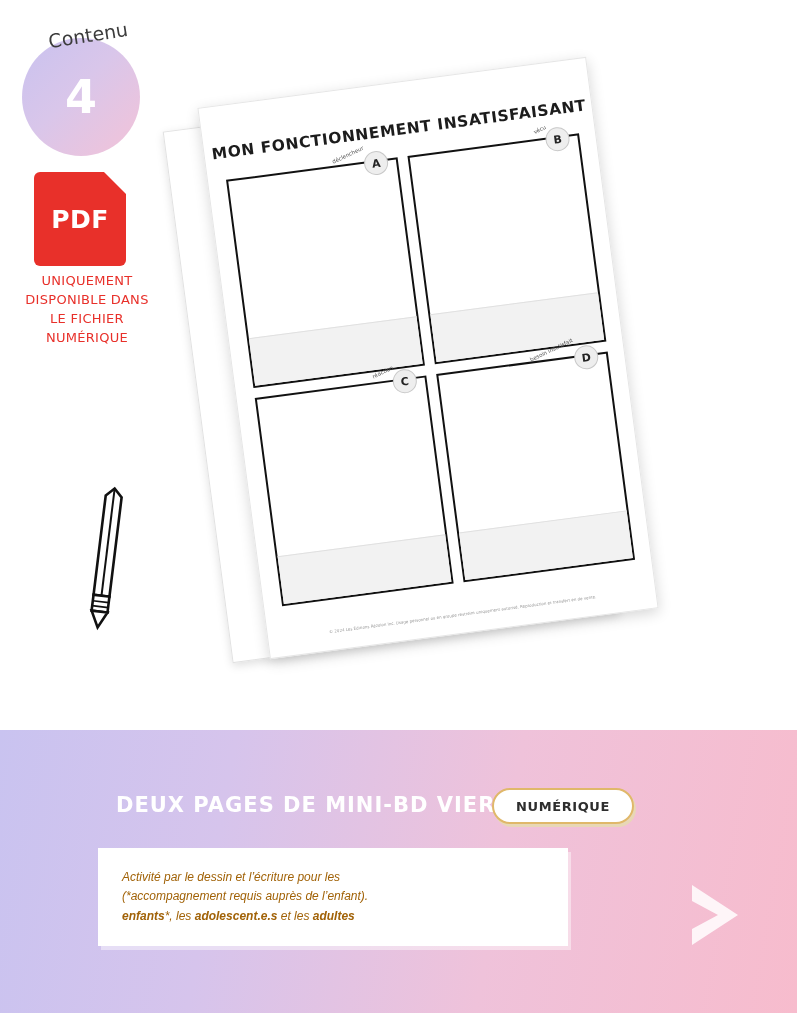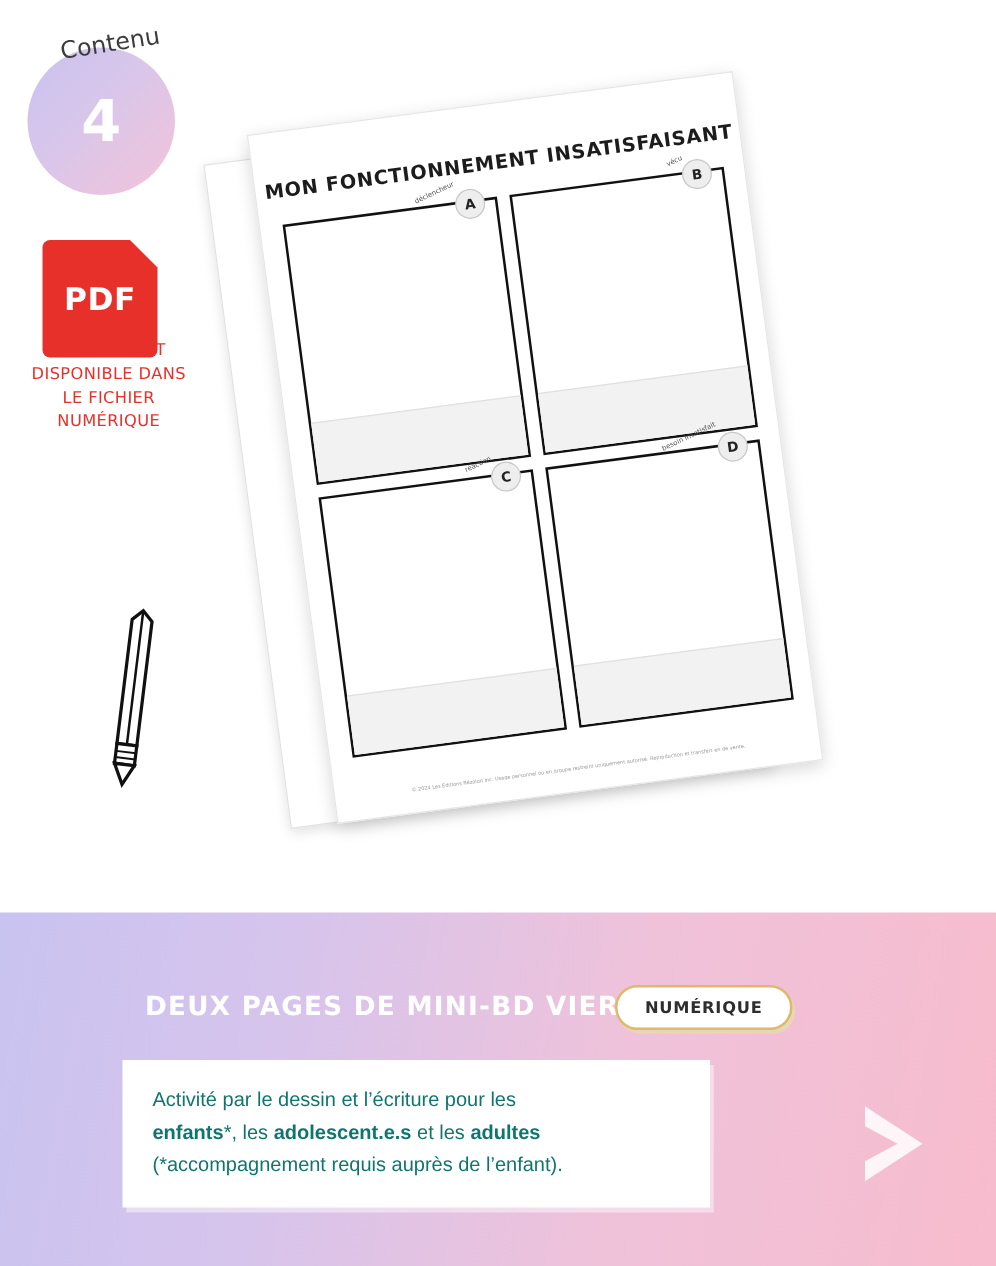--- a/index.html
+++ b/index.html
@@ -42,21 +42,21 @@
     font-family: "DejaVu Sans", sans-serif;
     transform: rotate(-9deg);
     white-space: nowrap;
   }
 
   
   .pdf-icon {
     position: absolute; left: 34px; top: 172px; width: 92px; height: 94px;
     background: #e8302a;
     border-radius: 6px 22px 6px 6px;
-    display: flex; align-items: center; justify-content: center; margin-top: 20px;
+    display: flex; align-items: center; justify-content: center;
   }
   .pdf-icon .fold {
     position: absolute; right: 0; top: 0;
     width: 0; height: 0;
     border-left: 22px solid transparent;
     border-top: 22px solid #ffffff;
   }
   .pdf-icon .pdf-text {
     color: #ffffff; font-size: 25px; font-weight: bold; letter-spacing: 0.5px;
     font-family: "DejaVu Sans", sans-serif;
@@ -175,22 +175,23 @@
     font-family: "DejaVu Sans", sans-serif;
     margin-top: 40px;
   }
   .desc-card {
     position: absolute; left: 98px; top: 118px;
     width: 470px; padding: 20px 24px;
     background: #ffffff;
     box-shadow: 3px 4px 0 rgba(255,255,255,0.45);
   }
   .desc-card p {
-    font-size: 16px; color: #0f766e; line-height: 1.62;
+    font-size: 12px; color: #a16207; line-height: 1.62;
     font-family: "Liberation Sans", sans-serif;
+    font-style: italic;
   }
   .desc-card b { font-weight: bold; }
 
   .arrow-next {
     position: absolute; left: 680px; top: 150px;
     width: 70px; height: 70px;
     display: flex; align-items: center; justify-content: center;
   }
 </style>
 </head>
@@ -261,22 +262,22 @@
 
   <div class="bottom-area">
     <div class="bottom-title">DEUX PAGES DE MINI-BD VIERGE</div>
 
     <div class="pill">
       <span>NUMÉRIQUE</span>
     </div>
 
     <div class="desc-card">
       <p><span>Activité par le dessin et l’écriture pour les </span></p>
+      <p><span>(*accompagnement requis auprès de l’enfant).</span></p>
       <p><b>enfants</b><span>*, les </span><b>adolescent.e.s</b><span> et les </span><b>adultes</b></p>
-      <p><span>(*accompagnement requis auprès de l’enfant).</span></p>
     </div>
 
     <div class="arrow-next">
       <svg width="62" height="72" viewBox="0 0 62 72">
         <polygon points="8,6 54,36 8,66 8,50 34,36 8,22" fill="#ffffff" opacity="0.85"></polygon>
       </svg>
     </div>
   </div>
 
 </div>

